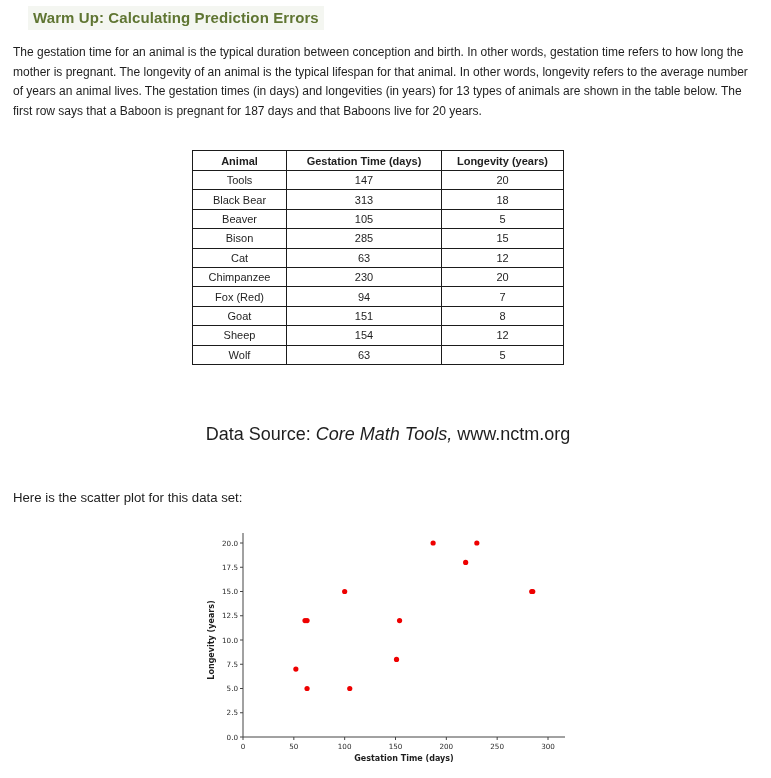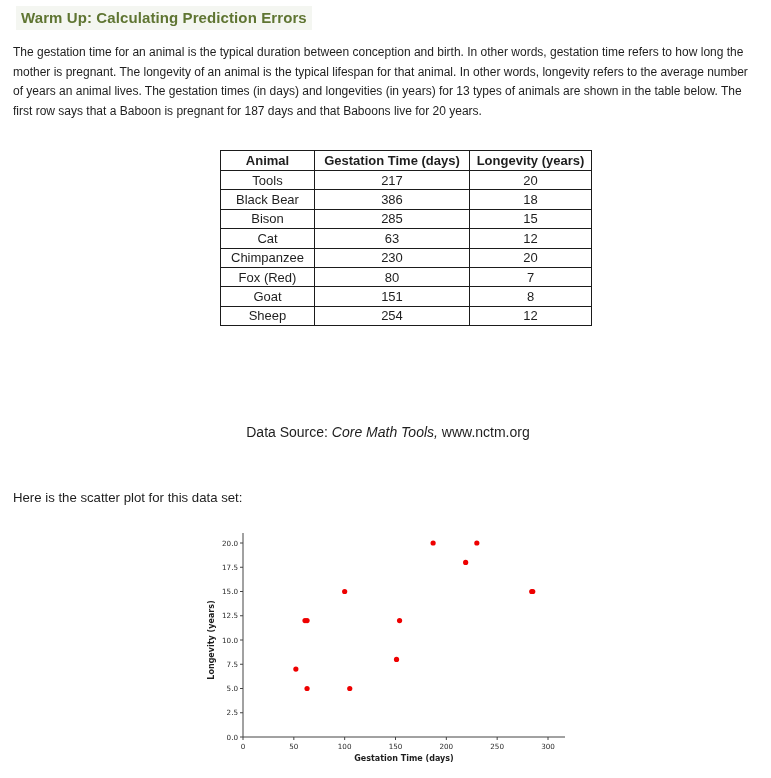--- a/index.html
+++ b/index.html
@@ -1,27 +1,27 @@
 <!DOCTYPE html>
 <html><head>
 <meta charset="utf-8">
 <style>
   html, body { margin:0; padding:0; background:#ffffff; }
   body { width:771px; height:778px; position:relative; overflow:hidden;
          font-family:"Liberation Sans", "DejaVu Sans", sans-serif; color:#1e1e1e; }
-  .title { position:absolute; left:16px; top:6px; padding:3px 5px 4px 5px; background:#f4f6f1;
+  .title { position:absolute; left:28px; top:6px; padding:3px 5px 4px 5px; background:#f4f6f1;
            color:#5f7532; font-weight:bold; font-size:15px; letter-spacing:0.1px; }
   .intro { position:absolute; left:13px; top:43px; width:745px; font-size:12px; line-height:19.6px; }
-  table.data { position:absolute; left:220px; top:150px; border-collapse:collapse; font-size:13px; }
+  table.data { position:absolute; left:192px; top:150px; border-collapse:collapse; font-size:11px; }
   table.data th, table.data td { border:1px solid #1b1b1b; text-align:center; padding:0; height:18.4px; }
   table.data th { font-weight:bold; height:19px; }
   table.data th.c1, table.data td.c1 { width:93px; }
   table.data th.c2, table.data td.c2 { width:154px; }
   table.data th.c3, table.data td.c3 { width:121px; }
-  .source { position:absolute; left:202px; top:424px; width:372px; text-align:center; font-size:14px; }
+  .source { position:absolute; left:202px; top:424px; width:372px; text-align:center; font-size:18px; }
   .source i { font-style:italic; }
   .lead { position:absolute; left:13px; top:490px; font-size:13.2px; }
   svg.chart { position:absolute; left:0; top:0; }
   .tick { font-family:"DejaVu Sans", sans-serif; font-size:7.2px; fill:#2a2a2a; }
   .axlabel { font-family:"DejaVu Sans", sans-serif; font-size:8px; font-weight:bold; fill:#1e1e1e; }
 </style>
 </head>
 <body>
 
 <div class="title">Warm Up:  Calculating Prediction Errors</div>
@@ -32,57 +32,67 @@
   <thead>
     <tr>
       <th class="c1">Animal</th>
       <th class="c2">Gestation Time (days)</th>
       <th class="c3">Longevity (years)</th>
     </tr>
   </thead>
   <tbody id="table-body">
       <tr>
         <td class="c1">Tools</td>
-        <td class="c2">217</td>
+        <td class="c2">147</td>
         <td class="c3">20</td>
       </tr>
       <tr>
         <td class="c1">Black Bear</td>
-        <td class="c2">386</td>
+        <td class="c2">313</td>
         <td class="c3">18</td>
+      </tr>
+      <tr>
+        <td class="c1">Beaver</td>
+        <td class="c2">105</td>
+        <td class="c3">5</td>
       </tr>
       <tr>
         <td class="c1">Bison</td>
         <td class="c2">285</td>
         <td class="c3">15</td>
       </tr>
       <tr>
         <td class="c1">Cat</td>
         <td class="c2">63</td>
         <td class="c3">12</td>
       </tr>
       <tr>
         <td class="c1">Chimpanzee</td>
         <td class="c2">230</td>
         <td class="c3">20</td>
       </tr>
       <tr>
         <td class="c1">Fox (Red)</td>
-        <td class="c2">80</td>
+        <td class="c2">94</td>
         <td class="c3">7</td>
       </tr>
       <tr>
         <td class="c1">Goat</td>
         <td class="c2">151</td>
         <td class="c3">8</td>
       </tr>
       <tr>
         <td class="c1">Sheep</td>
-        <td class="c2">254</td>
+        <td class="c2">154</td>
         <td class="c3">12</td>
+      </tr>
+      <tr>
+        <td class="c1">Wolf</td>
+        <td class="c2">63</td>
+        <td class="c3">5</td>
       </tr>
     </tbody>
 </table>
 
 <div class="source"><span>Data Source:  </span><i>Core Math Tools,</i><span> www.nctm.org</span></div>
 
 <div class="lead">Here is the scatter plot for this data set:</div>
 
 <svg class="chart" id="chart" width="771" height="778">
   <g id="axes">

